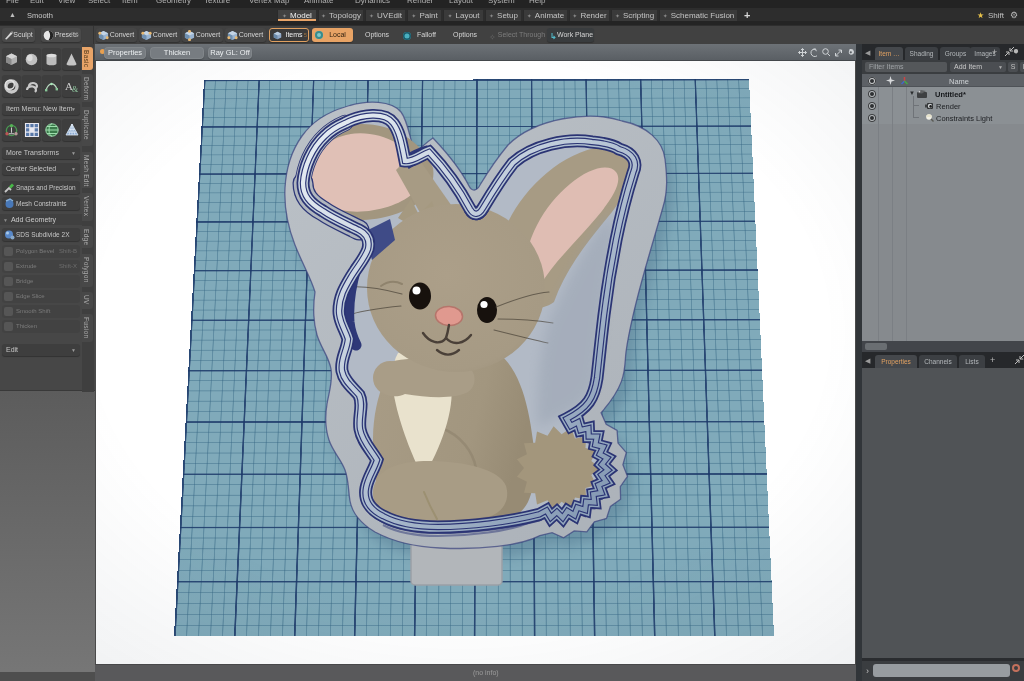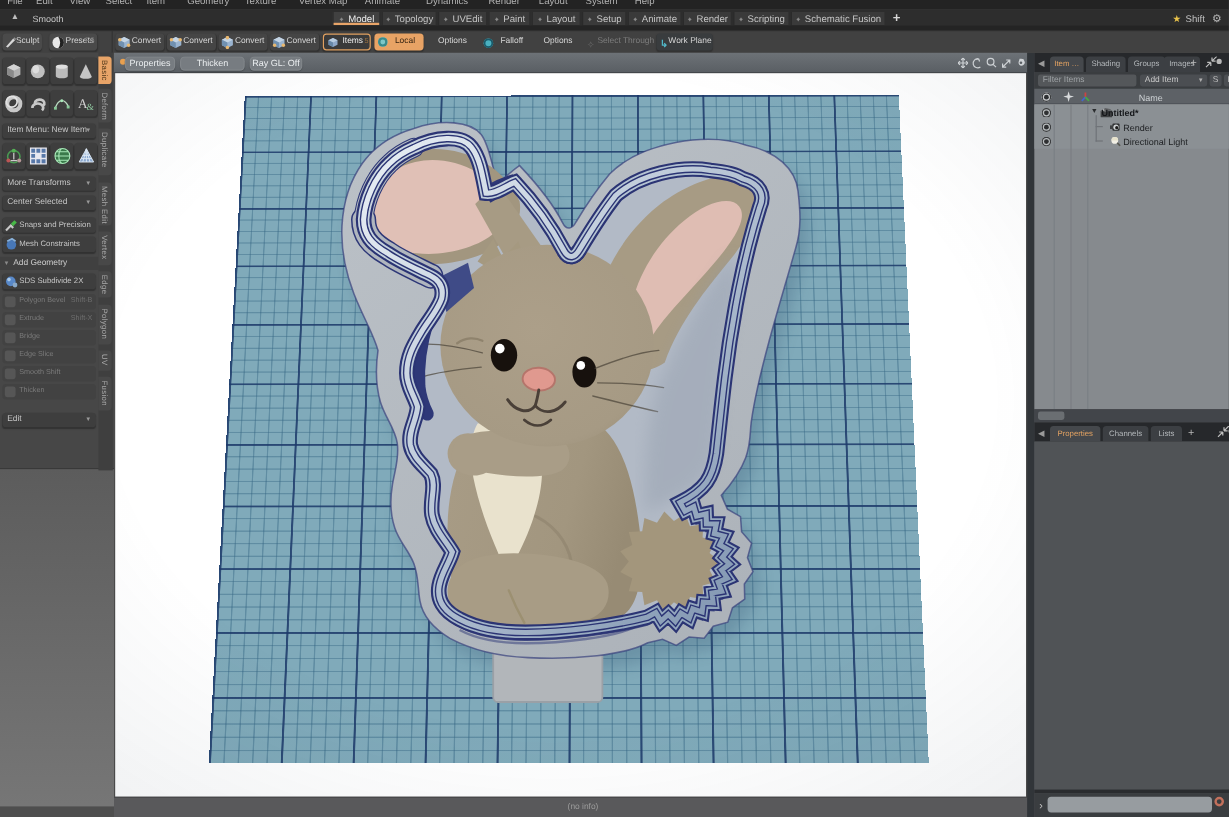--- a/index.html
+++ b/index.html
@@ -434,37 +434,37 @@
 <div style="position:absolute;left:44px;top:0;width:1px;height:254px;background:#7b7f84;"></div>
 <span class="eyeic dark" style="left:6px;top:3px;"></span>
 <span class="eyeic dark" style="left:6px;top:15px;"></span>
 <span class="eyeic dark" style="left:6px;top:27px;"></span>
 <span style="position:absolute;left:47px;top:3px;color:#2a2c2e;font-size:6px;">▼</span>
 <svg width="10" height="8" viewBox="0 0 10 8" style="position:absolute;left:55px;top:3px;">
         <rect x="0" y="2" width="10" height="6" rx="1" fill="#3e4042"></rect>
         <path d="M0,3 L4,0 L9,1 L5,3.5 Z" fill="#606264"></path>
         <circle cx="2.5" cy="1.8" r="0.8" fill="#ddd"></circle>
       </svg>
-<span style="position:absolute;left:56px;top:2.5px;color:#141619;font-size:7.5px;font-weight:bold;">Untitled*</span>
+<span style="position:absolute;left:73px;top:2.5px;color:#141619;font-size:7.5px;font-weight:bold;">Untitled*</span>
 <div style="position:absolute;left:51px;top:9px;width:1px;height:22px;background:#6f7378;"></div>
 <div style="position:absolute;left:51px;top:18px;width:6px;height:1px;background:#6f7378;"></div>
 <div style="position:absolute;left:51px;top:30px;width:6px;height:1px;background:#6f7378;"></div>
 <svg width="9" height="8" viewBox="0 0 9 8" style="position:absolute;left:63px;top:15px;">
         <rect x="2" y="1" width="6" height="6" rx="1" fill="#2e3032"></rect>
         <circle cx="5" cy="4" r="2.2" fill="#cfd2d4"></circle>
         <circle cx="5.6" cy="4.4" r="1.3" fill="#1a1a1a"></circle>
         <rect x="0" y="2.5" width="2.5" height="3" fill="#3e4042"></rect>
       </svg>
 <span style="position:absolute;left:74px;top:14.5px;color:#1d1f22;font-size:7.5px;">Render</span>
 <svg width="9" height="9" viewBox="0 0 9 9" style="position:absolute;left:63px;top:26px;">
         <circle cx="4" cy="4" r="2.8" fill="#f2f0e6"></circle>
         <path d="M6,6 L8.5,8.5" stroke="#5a5a54" stroke-width="1.4"></path>
         <path d="M4,4 m-2.8,0 a2.8,2.8 0 0 1 5.6,0" fill="#e6e2cc"></path>
       </svg>
-<span style="position:absolute;left:74px;top:26.5px;color:#1d1f22;font-size:7.5px;">Directional Light</span>
+<span style="position:absolute;left:74px;top:26.5px;color:#1d1f22;font-size:7.5px;">Constraints Light</span>
 </div>
 <div style="position:absolute;left:0;top:297px;width:168px;height:11px;background:#42454a;">
 <div style="position:absolute;left:3px;top:2px;width:22px;height:7px;background:#6a6e72;border-radius:2px;"></div>
 </div>
 <div style="position:absolute;left:0;top:308px;width:168px;height:16px;background:#26282b;">
 <span style="position:absolute;left:3px;top:5px;color:#9a9a9a;font-size:7px;">◀</span>
 <div class="rtab" style="left:13px;width:42px;background:#45484c;color:#e2a262;">Properties</div>
 <div class="rtab" style="left:57px;width:38px;">Channels</div>
 <div class="rtab" style="left:97px;width:26px;">Lists</div>
 <span style="position:absolute;left:128px;top:3px;color:#b8b8b8;font-size:9px;">+</span>

